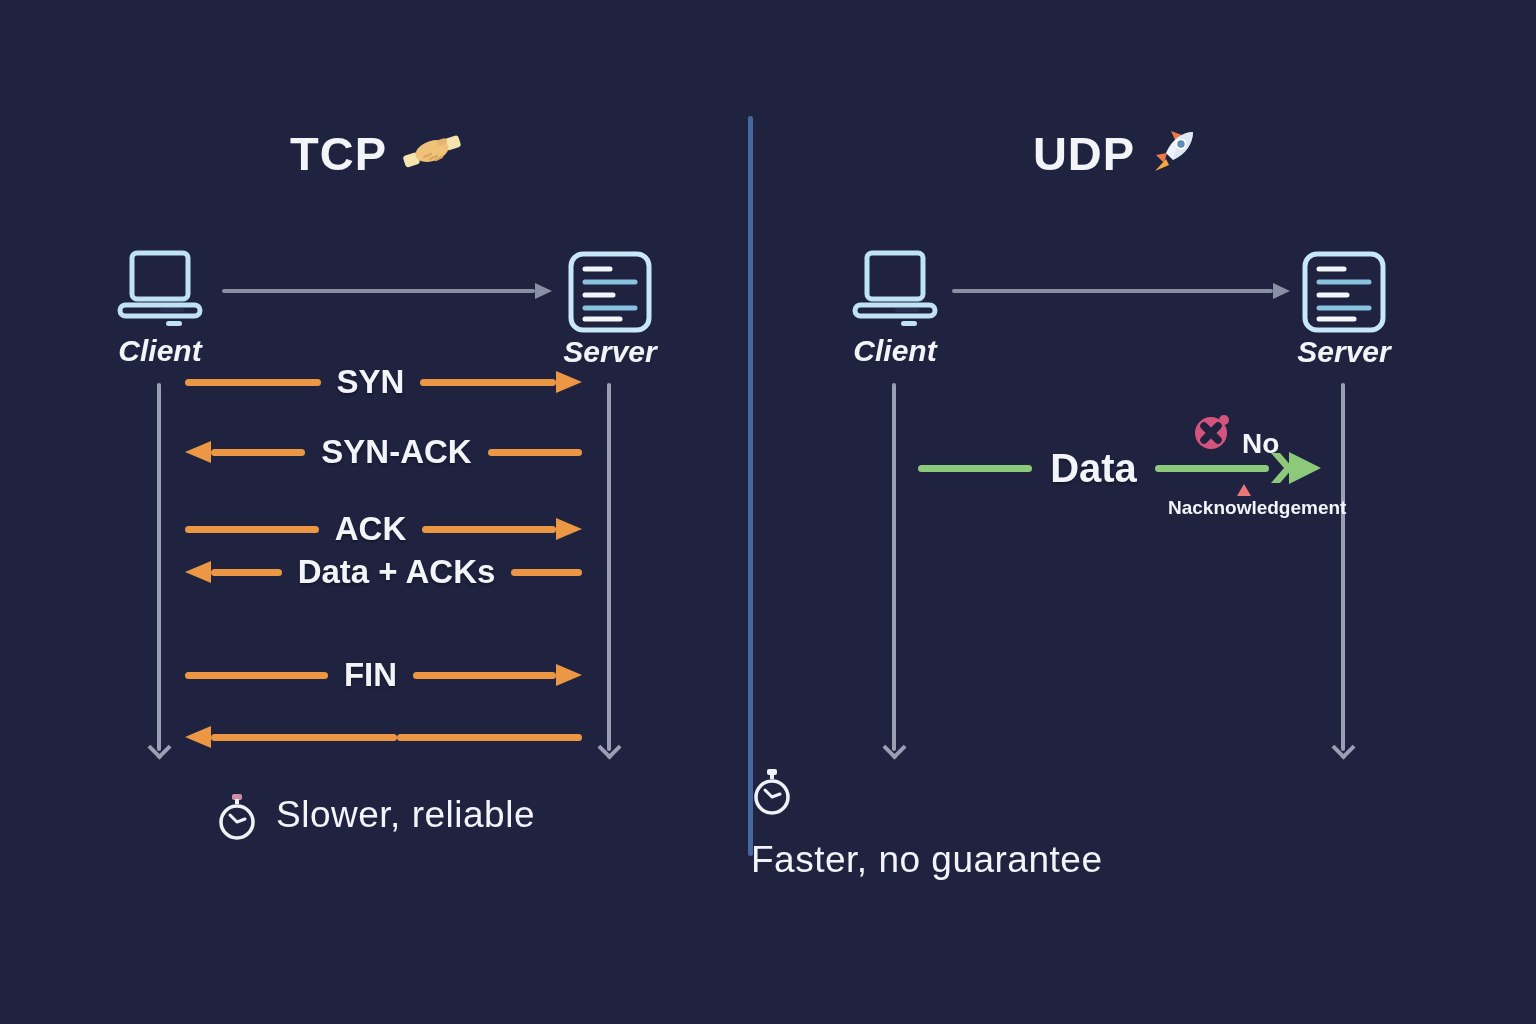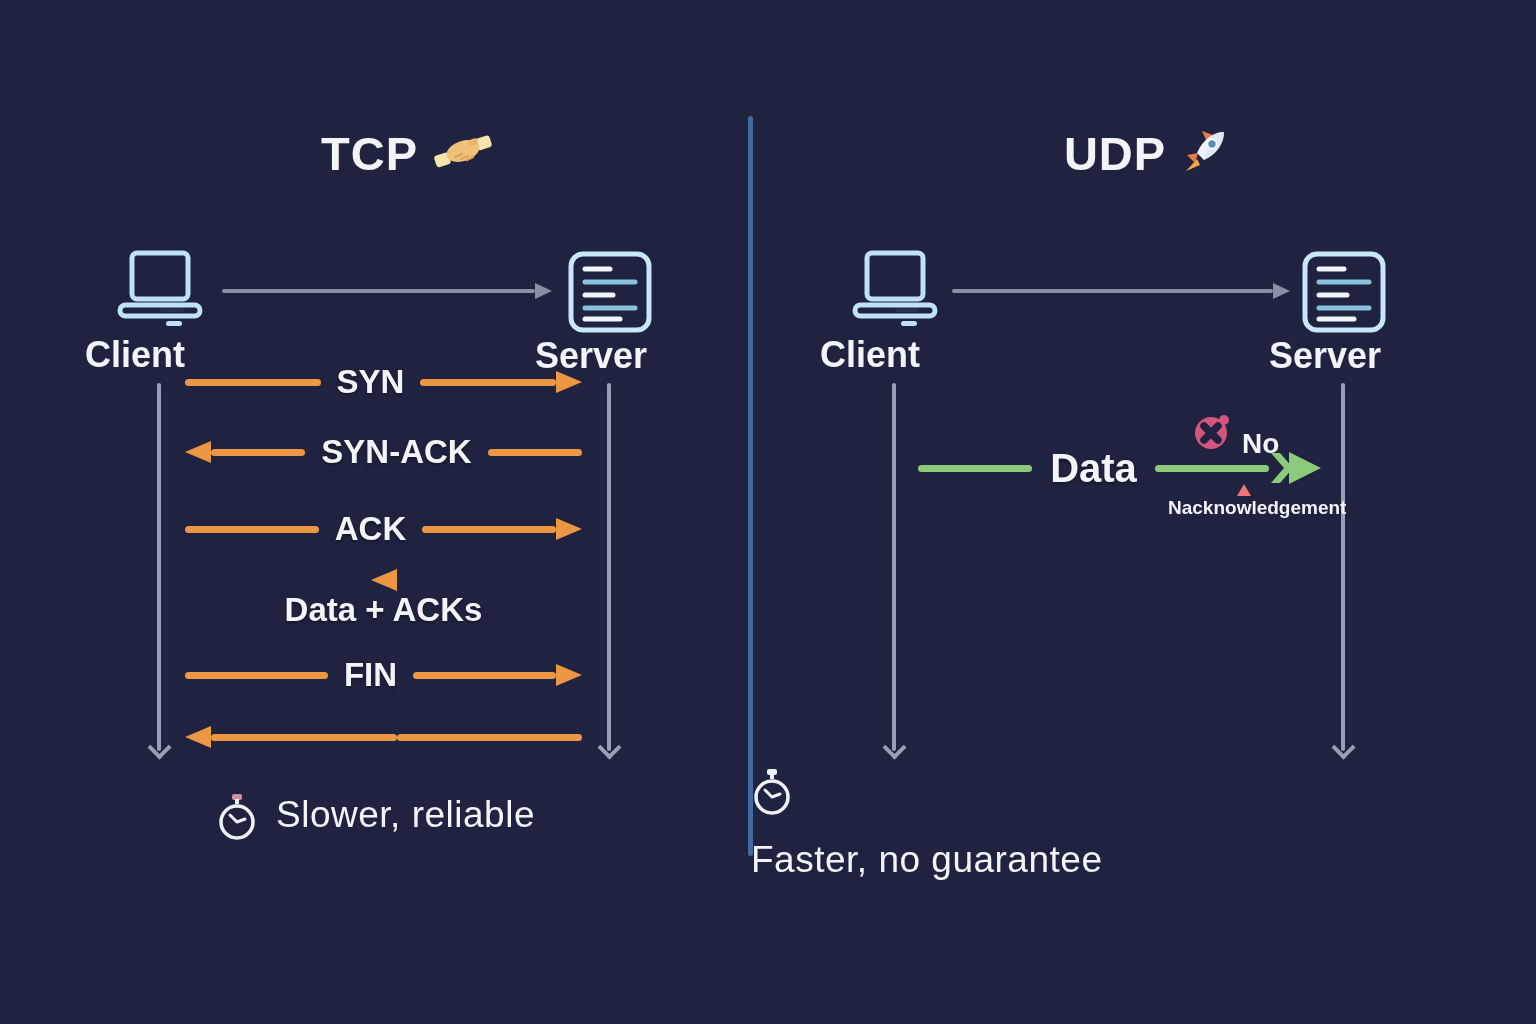--- a/index.html
+++ b/index.html
@@ -19,25 +19,25 @@
   body{background:#0c0e1c;}
   .canvas{
     position:relative;width:1536px;height:1024px;overflow:hidden;
     background:var(--bg);
     font-family:"Liberation Sans","DejaVu Sans",sans-serif;
     color:var(--white);
   }
   
   .divider{position:absolute;left:748px;top:116px;width:5px;height:740px;background:var(--divider);border-radius:3px;}
   
-  .panel-title{position:absolute;top:124px;height:58px;display:flex;align-items:center;justify-content:center;gap:16px;margin-left:31px;}
+  .panel-title{position:absolute;top:124px;height:58px;display:flex;align-items:center;justify-content:center;gap:16px;}
   .panel-title .t{font-size:47px;font-weight:700;letter-spacing:1px;}
   
   .actor-icon{position:absolute;}
-  .actor-label{position:absolute;width:150px;font-size:36px;font-weight:700;}
+  .actor-label{position:absolute;width:150px;text-align:center;font-size:30px;font-weight:700;font-style:italic;}
   
   .top-arrow{position:absolute;top:281px;height:20px;display:flex;align-items:center;}
   .top-arrow .ln{flex:1;height:4px;background:var(--gray);border-radius:2px;}
   .top-arrow .ah{width:0;height:0;border-top:8px solid transparent;border-bottom:8px solid transparent;border-left:17px solid var(--gray);}
   
   .lifeline{position:absolute;top:383px;width:4px;height:368px;background:var(--lifeline);border-radius:2px;}
   .lifeline::after{content:"";position:absolute;bottom:-5px;left:-6px;width:13px;height:13px;
     border-right:4px solid var(--lifeline);border-bottom:4px solid var(--lifeline);transform:rotate(45deg);}
   
   .msg-row{position:absolute;left:185px;width:397px;height:40px;display:flex;align-items:center;}
@@ -121,21 +121,21 @@
       <div class="ln"></div>
     <span class="msg-label">SYN-ACK</span>
     <div class="ln"></div>
   </div>
   <div class="msg-row" style="top:509px;">
     <div class="ln"></div>
     <span class="msg-label">ACK</span>
     <div class="ln"></div>
       <span class="ah-r"></span>
   </div>
-  <div class="msg-row" style="top:569px;flex-direction:column;">
+  <div class="msg-row" style="top:552px;">
     <span class="ah-l"></span>
       <div class="ln"></div>
     <span class="msg-label">Data + ACKs</span>
     <div class="ln"></div>
   </div>
   <div class="msg-row" style="top:655px;">
     <div class="ln"></div>
     <span class="msg-label">FIN</span>
     <div class="ln"></div>
       <span class="ah-r"></span>

